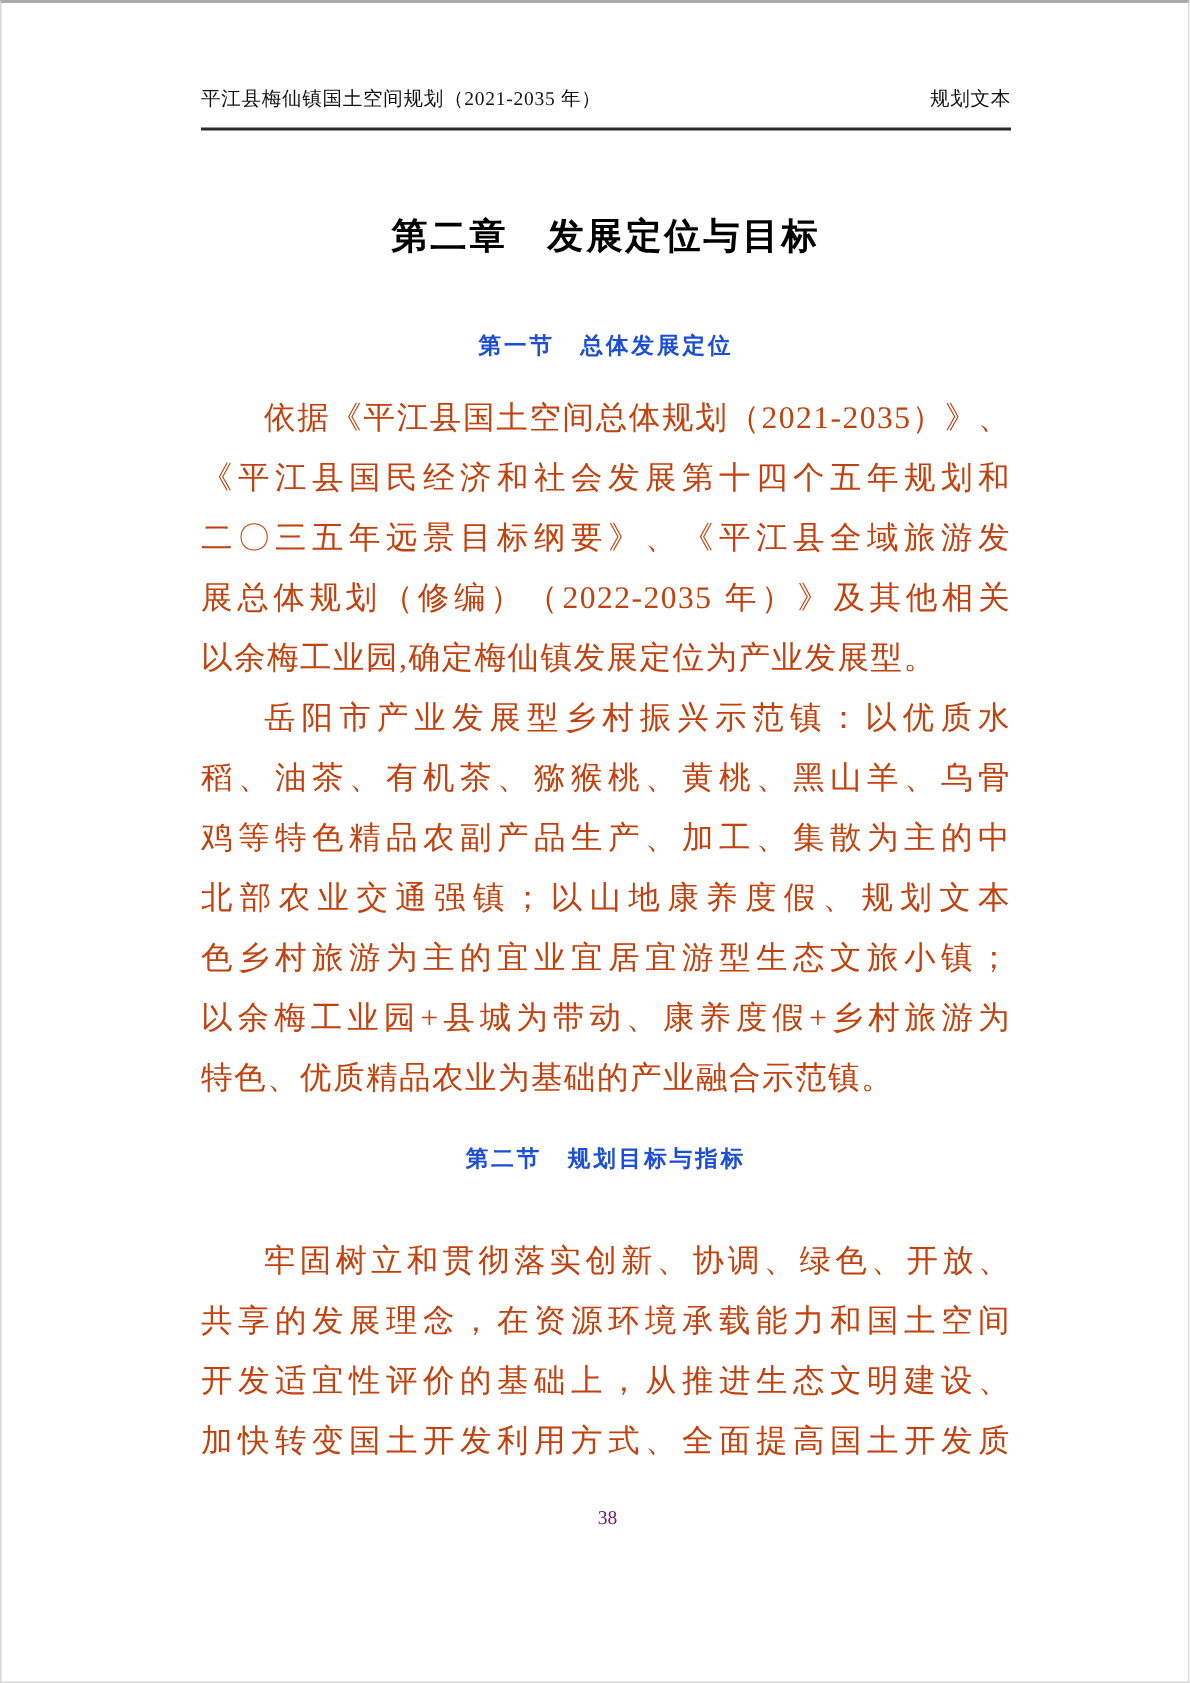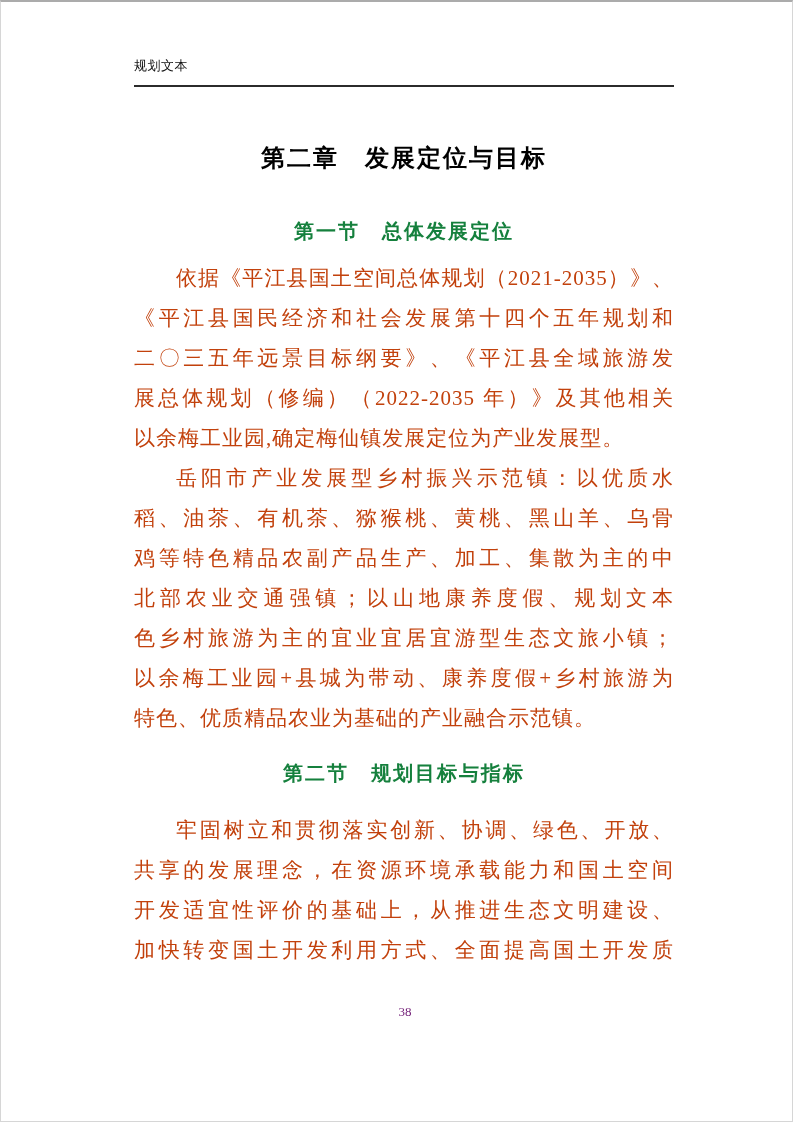--- a/index.html
+++ b/index.html
@@ -32,30 +32,30 @@
     line-height:38px;
     letter-spacing:2px;
     color:#000;
   }
   .content { margin:0 118px 0 133px; }
   .section-title {
     margin:0;
     text-align:center;
     font-family:"Liberation Sans","DejaVu Sans",sans-serif;
     font-weight:bold;
-    font-size:20px;
+    font-size:15px;
     line-height:26px;
     letter-spacing:2px;
-    color:#15803d;
+    color:#1d4ed8;
   }
   .sec-0 .section-title { margin-top:41px; }
   .sec-1 .section-title { margin-top:22px; }
   .paragraph { margin:0; }
   .sec-0 .paragraph:first-of-type { margin-top:14px; }
-  .sec-1 .paragraph:first-of-type { margin-top:24px; }
+  .sec-1 .paragraph:first-of-type { margin-top:34px; }
   .bodyline {
     height:40px;
     line-height:40px;
     font-size:21px;
     letter-spacing:1px;
     text-align:justify;
     text-align-last:justify;
     white-space:nowrap;
     color:#c2410c;
   }
@@ -67,20 +67,21 @@
     text-align:center;
     font-size:13px;
     color:#701a75;
   }
 </style>
 </head>
 <body>
 
 <div class="page">
   <div class="header-row">
+    <span>平江县梅仙镇国土空间规划（2021-2035 年）</span>
     <span>规划文本</span>
   </div>
   <h1 class="chapter-title">第二章　发展定位与目标</h1>
   <div class="content" id="content">
       <section class="section sec-0">
         <h2 class="section-title">第一节　总体发展定位</h2>
         <div class="paragraph">
           <div class="bodyline indent">依据《平江县国土空间总体规划（2021-2035）》、</div>
           <div class="bodyline">《平江县国民经济和社会发展第十四个五年规划和</div>
           <div class="bodyline">二〇三五年远景目标纲要》、《平江县全域旅游发</div>

